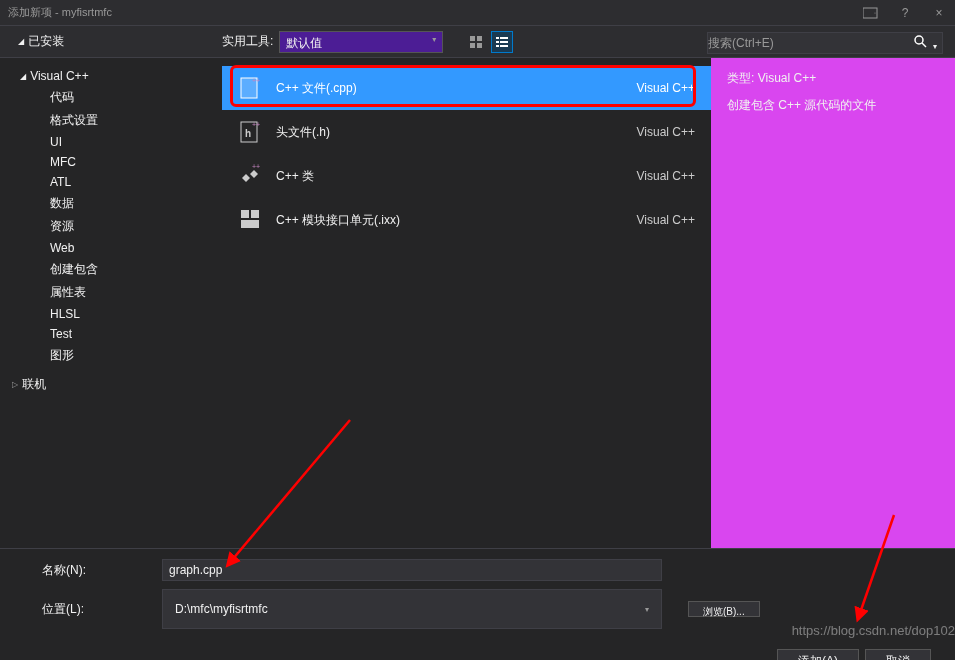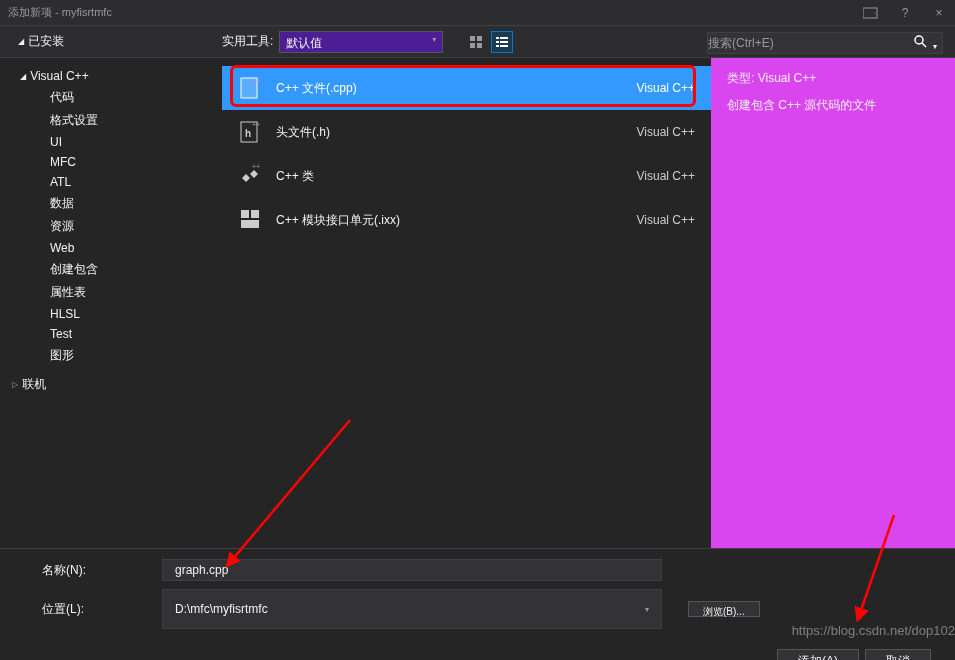--- a/index.html
+++ b/index.html
@@ -37,21 +37,21 @@
     .template-item.selected .template-lang { color: #fff; }
     .highlighted-box { position: absolute; border: 3px solid #ff0000; border-radius: 6px; left: 230px; top: 65px; width: 466px; height: 42px; pointer-events: none; z-index: 10; }
     
     .right-panel { width: 244px; background: #d946ef; padding: 12px 16px; font-size: 12px; }
     .right-label { color: #f1f1f1; margin-bottom: 10px; }
     .right-desc { color: #f1f1f1; }
     
     .bottom-form { background: #252526; padding: 10px 14px 16px 42px; border-top: 1px solid #3f3f46; }
     .form-row { display: flex; align-items: center; margin-bottom: 8px; gap: 8px; }
     .form-label { width: 112px; font-size: 12px; color: #f1f1f1; }
-    .form-input { flex: 1; max-width: 500px; background: #333337; border: 1px solid #3f3f46; color: #f1f1f1; padding: 3px 12px; height: 22px; font-size: 12px; }
+    .form-input { flex: 1; max-width: 500px; background: #333337; border: 1px solid #3f3f46; color: #f1f1f1; padding: 3px 6px; height: 22px; font-size: 12px; }
     .form-dropdown { flex: 1; max-width: 500px; background: #333337; border: 1px solid #3f3f46; color: #f1f1f1; padding: 3px 12px; height: 40px; font-size: 12px; display: flex; align-items: center; justify-content: space-between; }
     .browse-btn { background: #333337; border: 1px solid #555; color: #f1f1f1; padding: 3px 14px; height: 16px; font-size: 10px; cursor: pointer; margin-left: 18px; }
     .action-row { display: flex; justify-content: flex-end; gap: 6px; margin-top: 20px; padding-right: 10px; }
     .action-btn { background: #333337; border: 1px solid #555; color: #f1f1f1; padding: 3px 20px; height: 16px; font-size: 12px; cursor: pointer; }
     
     .arrow { position: absolute; z-index: 12; pointer-events: none; }
     .watermark { position: absolute; right: 0; bottom: 22px; color: rgba(255,255,255,0.4); font-size: 13px; font-family: sans-serif; z-index: 20; }
   </style>
 </head>
 <body>

